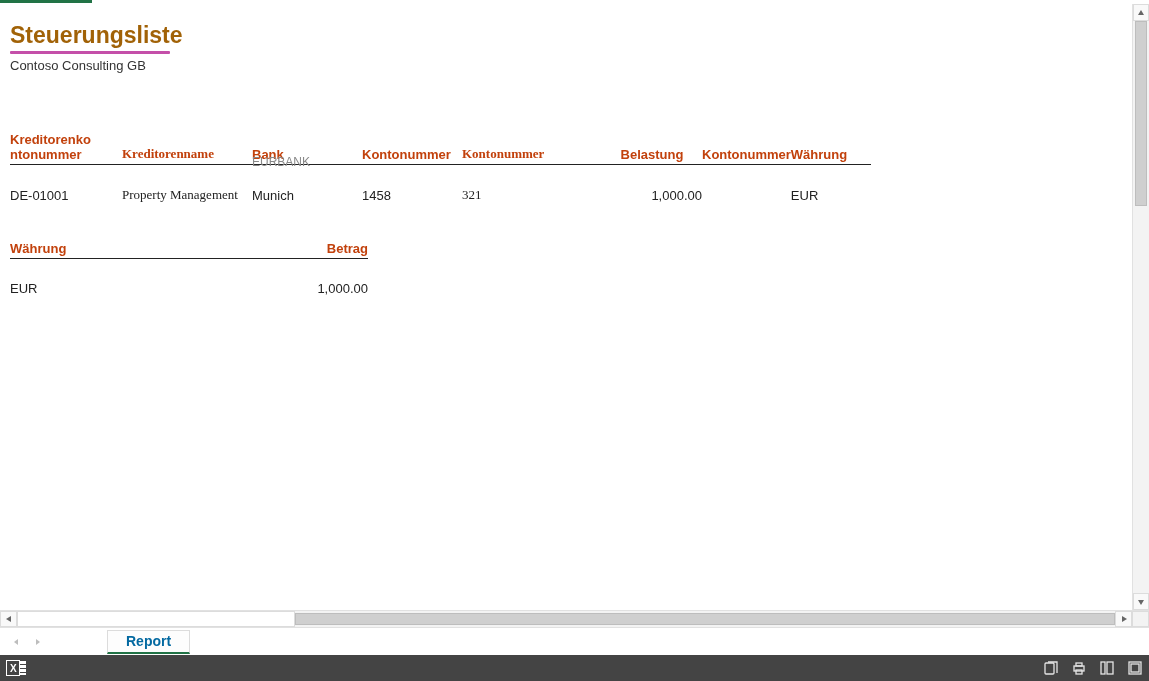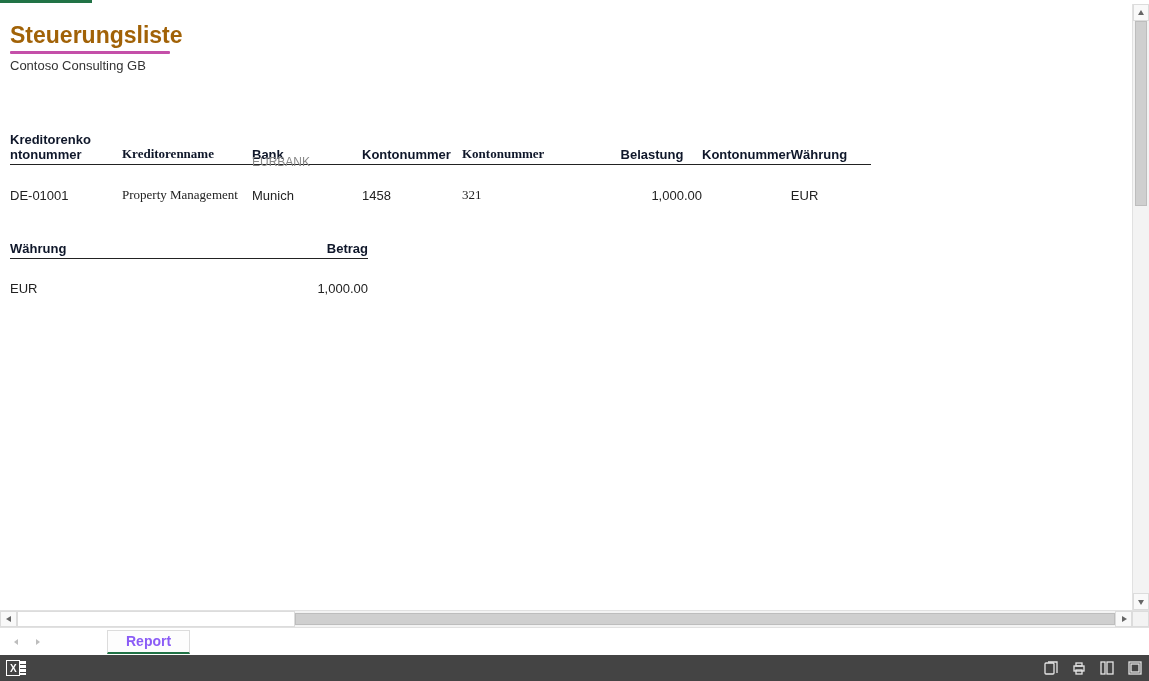--- a/index.html
+++ b/index.html
@@ -8,21 +8,21 @@
     .topbar { height: 4px; background: #fff; position: relative; }
     .topbar-accent { position: absolute; left: 0; top: 0; width: 92px; height: 3px; background: #217346; }
     .content-wrap { position: relative; flex: 1; display: flex; }
     .doc { flex: 1; background: #fff; padding: 18px 10px 10px 10px; color: #222; font-size: 13px; overflow: hidden; }
     .title { font-size: 23px; font-weight: 700; color: #a16207; display: inline-block; }
     .title-underline { height: 3px; background: #c44fa9; width: 160px; margin-top: 2px; margin-bottom: 4px; border-radius: 1px;}
     .subtitle { font-size: 13px; color: #333; margin-top: 0; }
     .main-table { margin-top: 55px; }
     table { border-collapse: collapse; }
     th, td { text-align: left; font-size: 13px; padding: 4px 0; vertical-align: bottom; }
-    .hdr th { font-weight: 700; border-bottom: 1.5px solid #222; padding-bottom: 2px; color: #0f172a; }
+    .hdr th { font-weight: 700; border-bottom: 1.5px solid #222; padding-bottom: 2px; color: #c2410c; }
     .c-kredno { width: 112px; }
     .c-kredname { width: 130px; font-family: Liberation Serif, serif; }
     .c-bank { width: 110px; }
     .c-blz { width: 100px; }
     .c-konto { width: 140px; text-align: left; font-family: Liberation Serif, serif;}
     .c-bel { width: 100px; text-align: right; }
     .c-gut { width: 80px; text-align: right; }
     .c-whr { width: 80px; }
     .row td { padding-top: 22px; }
     .bank-cell { position: relative; }
@@ -36,21 +36,21 @@
     .vscroll .track { flex:1; background:#f3f3f3; position:relative;}
     .vscroll .thumb { position:absolute; left:2px; right:2px; top:0; height:185px; background:#cfcfcf; border:1px solid #bdbdbd;}
     .hscroll-row { display:flex; height: 17px; background:#f3f3f3; border-top:1px solid #e1e1e1;}
     .hscroll-row .arrow { width:17px; display:flex; align-items:center; justify-content:center; font-size:10px; color:#555; background:#f9f9f9; border:1px solid #dcdcdc; cursor:pointer;}
     .hscroll-row .splitbox { width: 278px; background:#fff; border:1px solid #dcdcdc;}
     .hscroll-row .track { flex:1; background:#f3f3f3; position:relative;}
     .hscroll-row .thumb { position:absolute; top:2px; bottom:2px; left:0; width:820px; background:#cfcfcf; border:1px solid #bdbdbd;}
     .hscroll-row .corner { width:17px; background:#f3f3f3; border:1px solid #dcdcdc;}
     .tabs-row { height: 28px; display:flex; align-items:center; background:#fff; border-top:1px solid #e1e1e1; padding-left:8px; gap:6px;}
     .nav-btn { width:16px; height:16px; display:inline-flex; align-items:center; justify-content:center; color:#bdbdbd; font-size:11px; cursor:pointer;}
-    .tab { height:24px; padding: 0 18px; display:flex; align-items:center; justify-content:center; font-weight:700; color:#8b5cf6; background:#fdfdfd; border:1px solid #dcdcdc; border-bottom:2px solid #217346; margin-left:55px; cursor:pointer; font-size:14px;}
+    .tab { height:24px; padding: 0 18px; display:flex; align-items:center; justify-content:center; font-weight:700; color:#0369a1; background:#fdfdfd; border:1px solid #dcdcdc; border-bottom:2px solid #217346; margin-left:55px; cursor:pointer; font-size:14px;}
     .statusbar { height: 26px; background:#444; display:flex; align-items:center; justify-content:space-between; padding: 0 6px;}
     .excel-logo { width:22px; height:18px; display:flex; align-items:center; justify-content:center;}
     .right-icons { display:flex; gap:12px; align-items:center; }
     .sb-icon { width:16px; height:16px; display:flex; align-items:center; justify-content:center; color:#e5e5e5; cursor:pointer;}
     svg { display:block; }
   </style>
 </head>
 <body>
 
 <div class="app">

